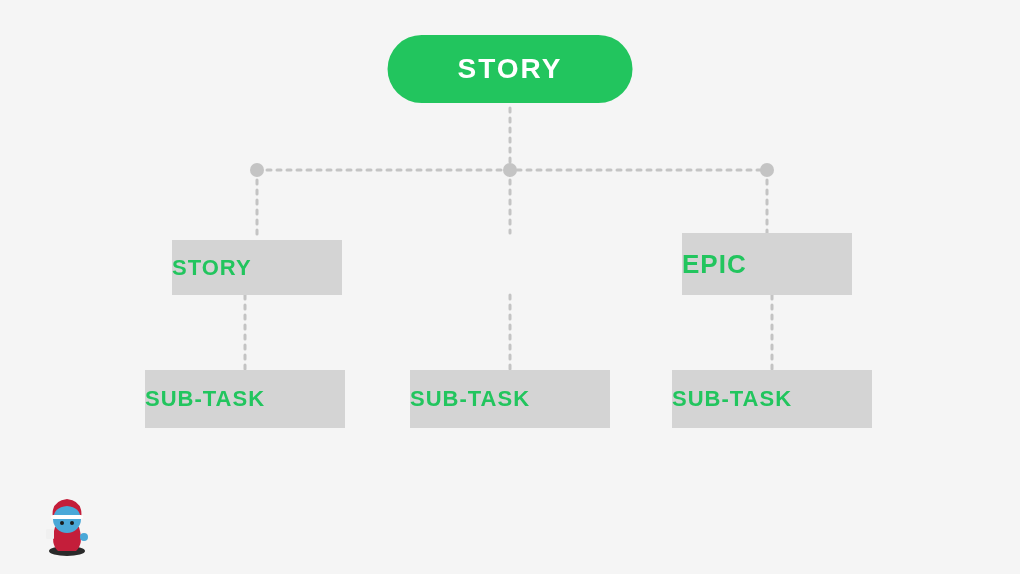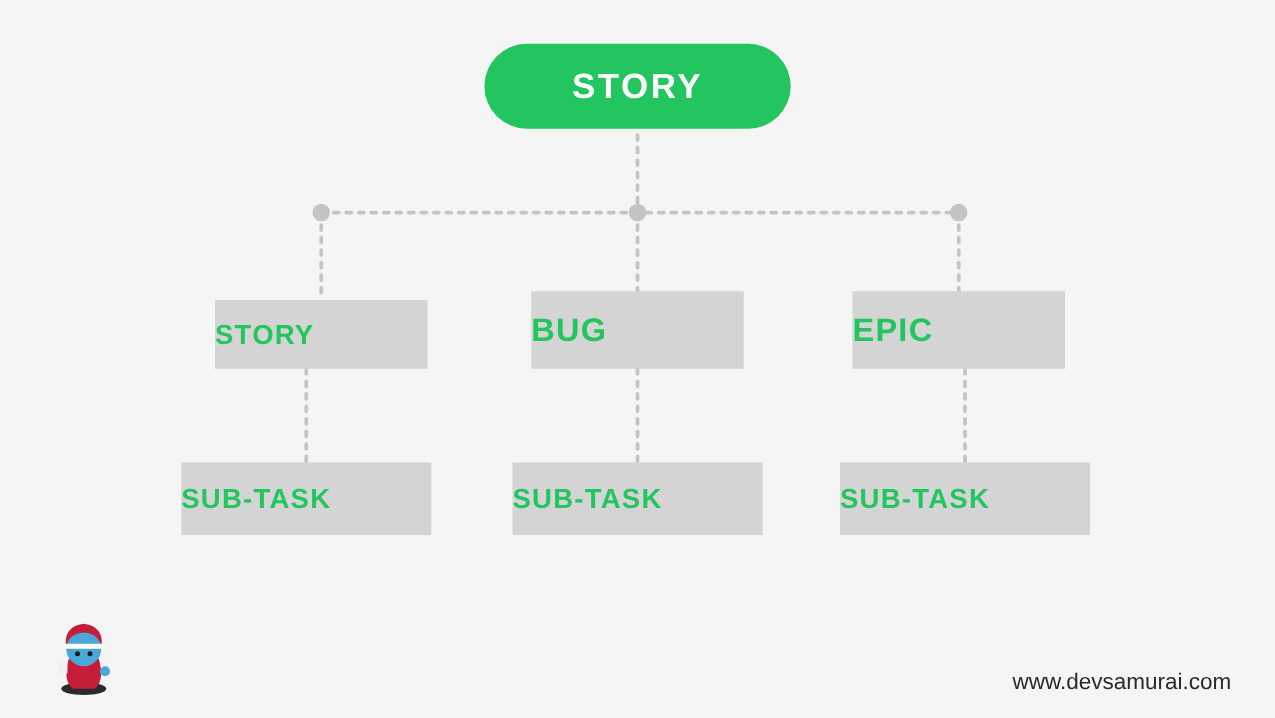--- a/index.html
+++ b/index.html
@@ -99,23 +99,20 @@
     <span>STORY</span>
   </div>
 
   <div class="dot" style="top:170px; left:257px;"></div>
   <div class="dot" style="top:170px; left:510px;"></div>
   <div class="dot" style="top:170px; left:767px;"></div>
 
   <div class="gray-box story-box">
     <span>STORY</span>
   </div>
-  <div class="gray-box bug-box">
-    <span>BUG</span>
-  </div>
   <div class="gray-box task-box">
     <span>EPIC</span>
   </div>
 
   <div class="gray-box sub1-box">
     <span>SUB-TASK</span>
   </div>
   <div class="gray-box sub2-box">
     <span>SUB-TASK</span>
   </div>
@@ -130,14 +127,13 @@
       <circle cx="27" cy="30" r="14" fill="#4aa8d8"></circle>
       <path d="M13 30 Q10 12 27 10 Q44 12 41 30 Q40 18 27 17 Q14 18 13 30 Z" fill="#c41e3a"></path>
       <rect x="11" y="26" width="32" height="4" fill="#ffffff" rx="2"></rect>
       <circle cx="22" cy="34" r="2" fill="#1a1a1a"></circle>
       <circle cx="32" cy="34" r="2" fill="#1a1a1a"></circle>
       <rect x="6" y="40" width="8" height="10" fill="#f0f0f0" rx="1"></rect>
       <circle cx="44" cy="48" r="4" fill="#4aa8d8"></circle>
     </svg>
   </div>
 
-  <div class="footer-text">www.devsamurai.com</div>
 </div>
 
 </body></html>

